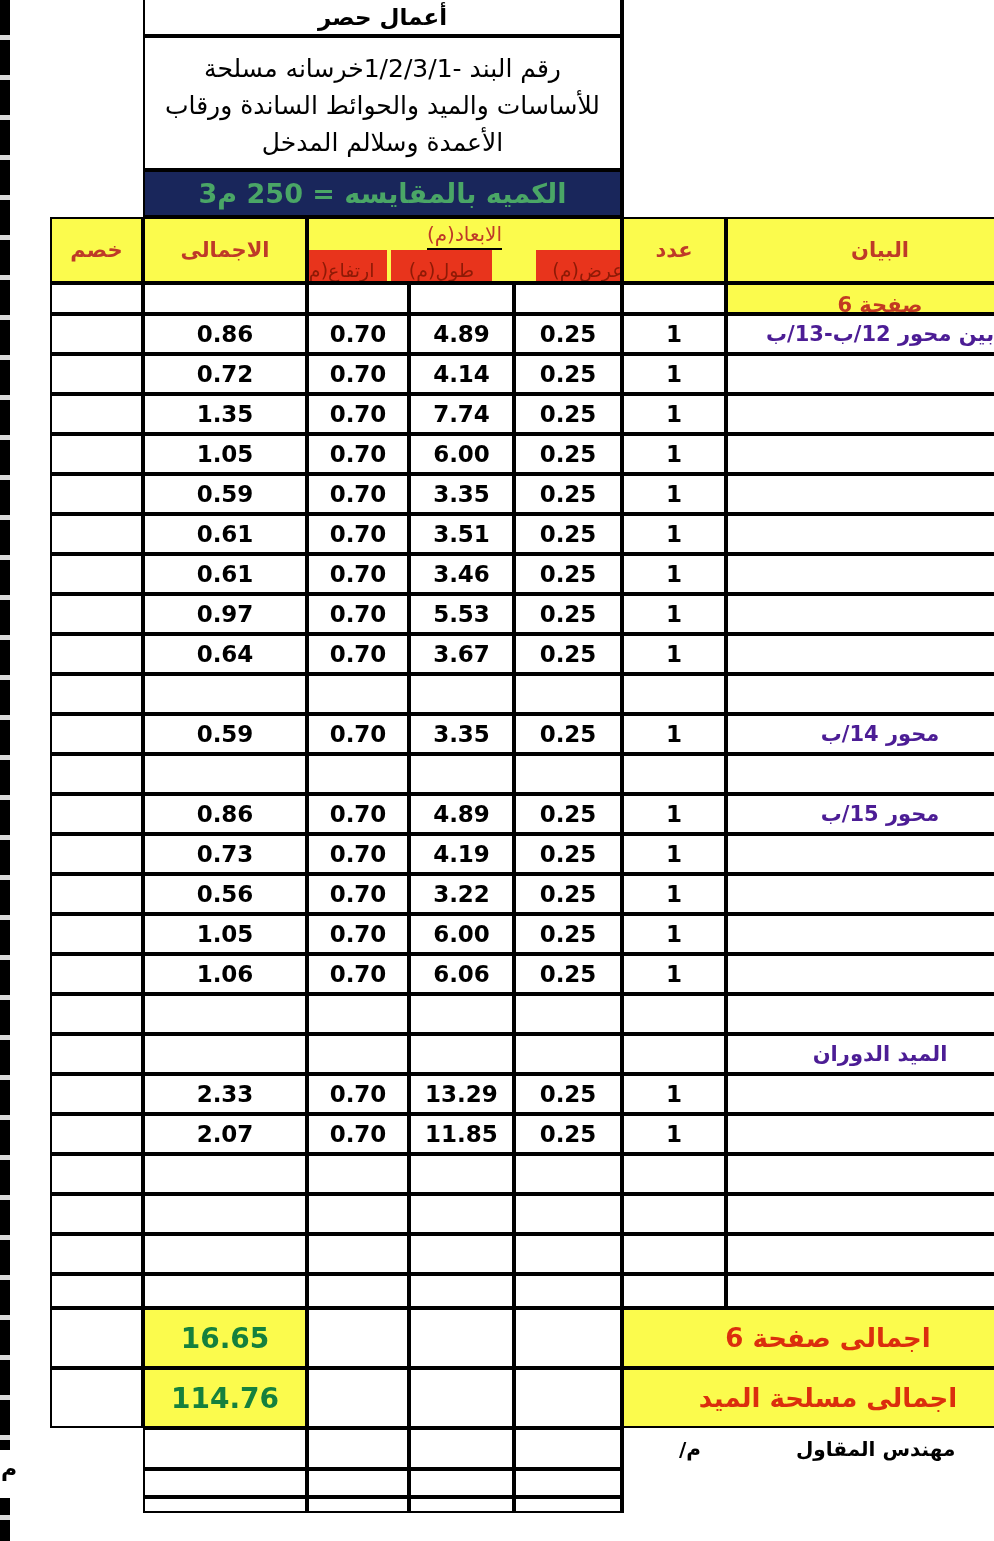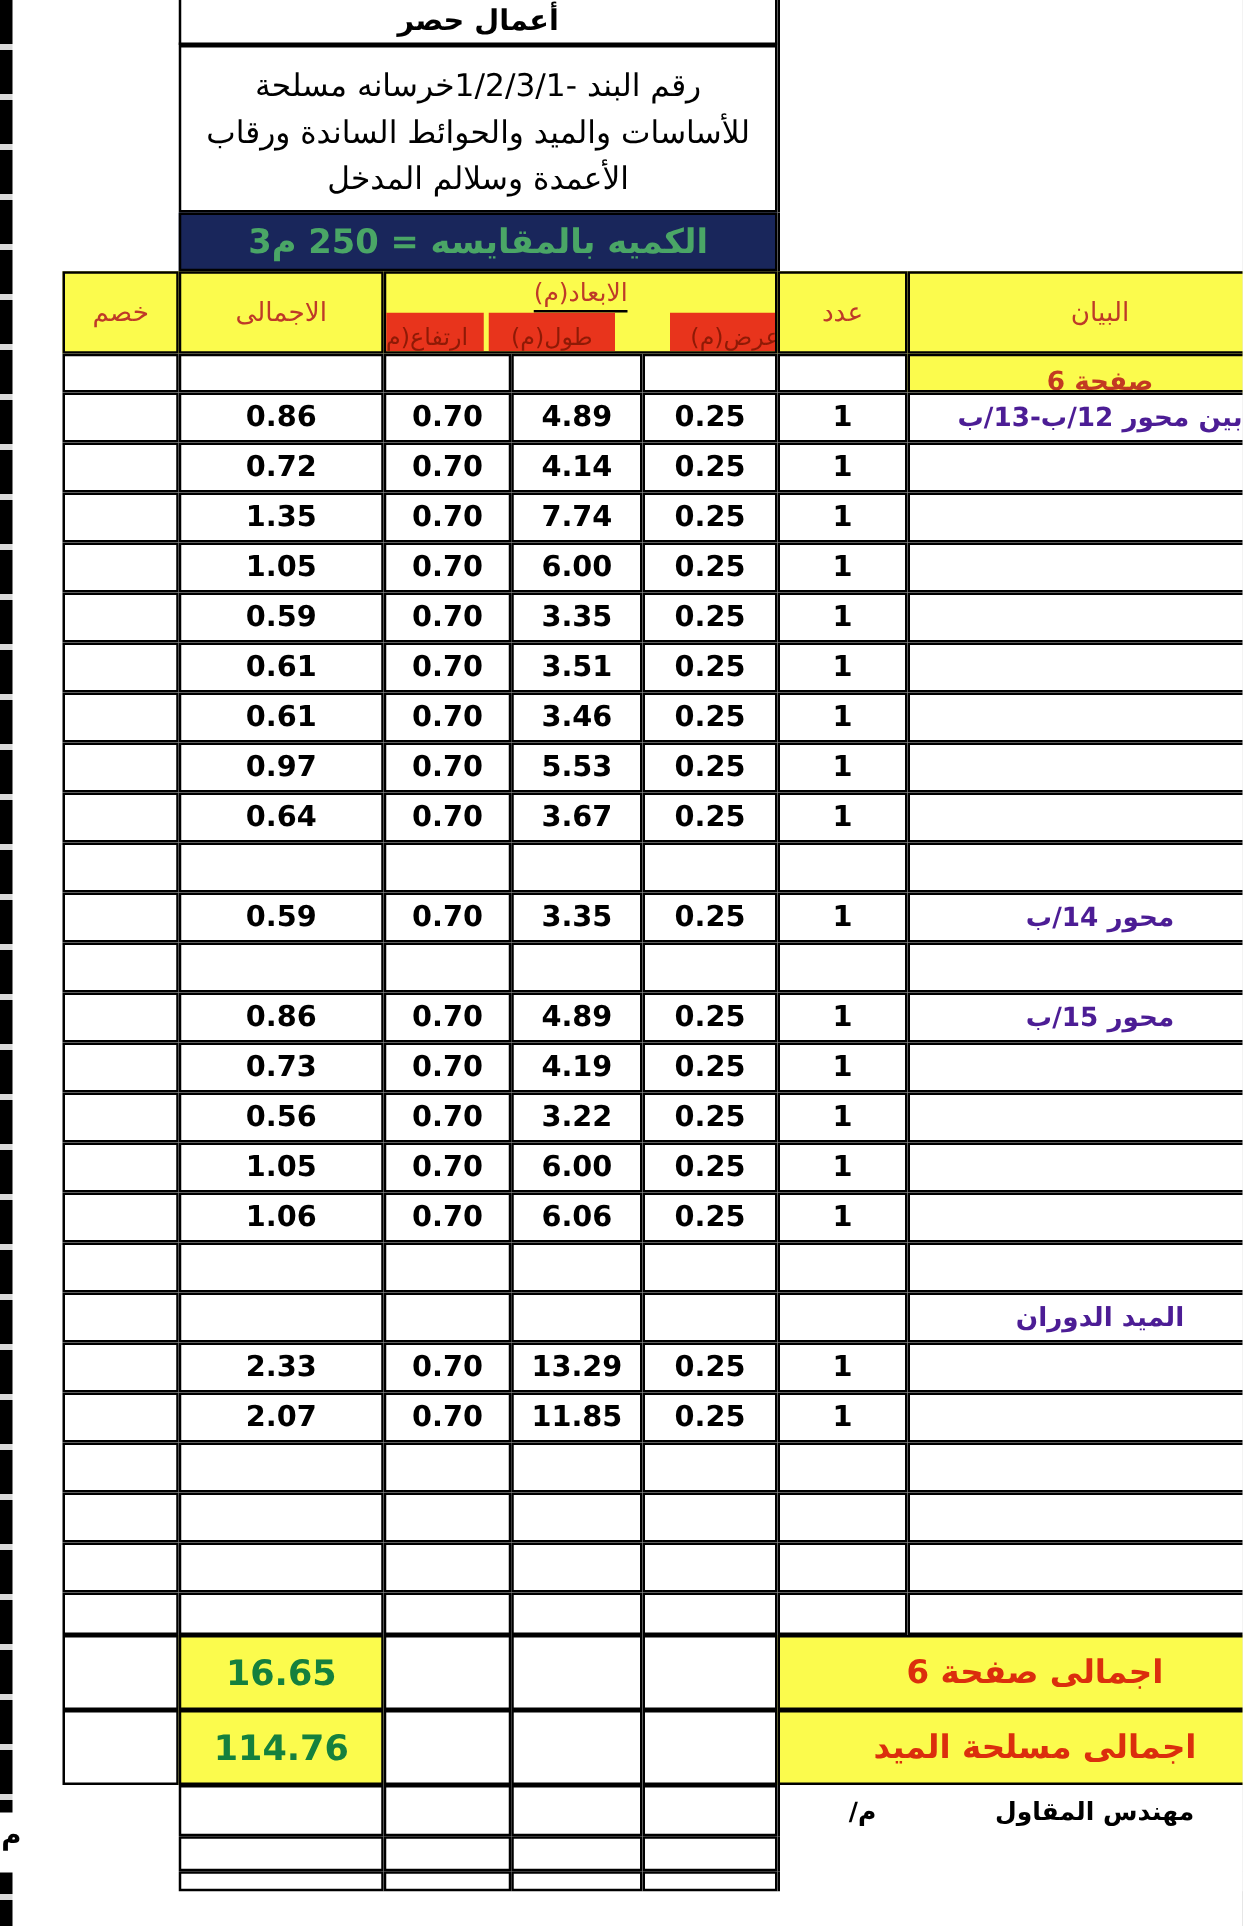--- a/index.html
+++ b/index.html
@@ -14,21 +14,21 @@
     background: repeating-linear-gradient(180deg, #000 0 35px, #d9d9d9 35px 40px);
   }
   .m-patch { position: absolute; left: 0; top: 1450px; width: 17px; height: 48px; background: #fff; }
   .m-text { position: absolute; left: 1px; top: 1456px; font-size: 22px; font-weight: bold; color: #000; }
 
   .sheet { position: absolute; left: 10px; top: 0; width: 984px; }
 
   .trow, .hrow, .row, .srow, .frow { display: grid; width: 984px; padding-left: 40px; }
   .trow { grid-template-columns: 93px 479px 412px; }
   .hrow { grid-template-columns: 93px 164px 315px 104px 308px; height: 66px; }
-  .row  { grid-template-columns: 93px 164px 102px 105px 108px 104px 308px; height: 40px; }
+  .row  { grid-template-columns: 93px 164px 102px 105px 108px 104px 308px; height: 40px; text-align: center; }
   .row.sec { height: 31px; }
   .row.short { height: 34px; }
   .srow { grid-template-columns: 93px 164px 102px 105px 108px 412px; height: 60px; }
   .frow { grid-template-columns: 93px 164px 102px 105px 108px 412px; }
 
   .cell {
     border: 2px solid #000;
     display: flex; align-items: center; justify-content: center;
     overflow: hidden; background: #fff;
   }
@@ -39,21 +39,21 @@
   .desc-cell {
     direction: rtl; text-align: center;
     font-size: 25px; line-height: 37px; color: #000;
     padding: 8px 10px 4px 10px;
   }
   .banner-cell { background: #19265B; }
   .banner-cell span { color: #4AA666; font-weight: bold; font-size: 27px; direction: rtl; }
 
   .h-cell {
     background: #FBFB4D; color: #BE3A28;
-    font-weight: normal; font-size: 21px; direction: rtl;
+    font-weight: bold; font-size: 21px; direction: rtl;
   }
   .dims { background: #FBFB4D; display: flex; flex-direction: column; padding: 0; }
   .dims-top {
     height: 31px; border-bottom: 2px solid #000;
     display: flex; align-items: center; justify-content: center;
     color: #BE3A28; font-weight: normal; font-size: 20px; direction: rtl;
   }
   .dims-sub {
     flex: 1; overflow: hidden;
     display: flex; flex-direction: row; gap: 4px; padding: 0 2px;

